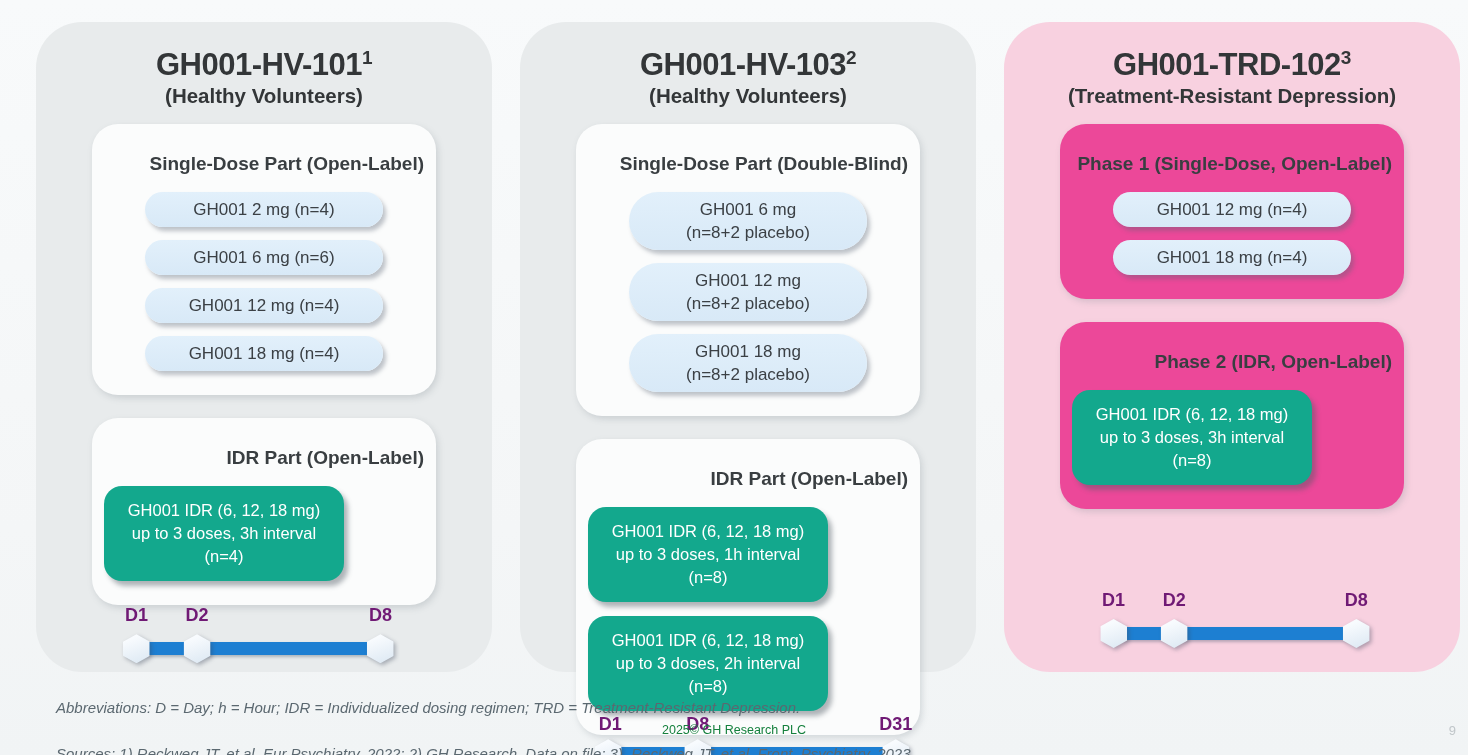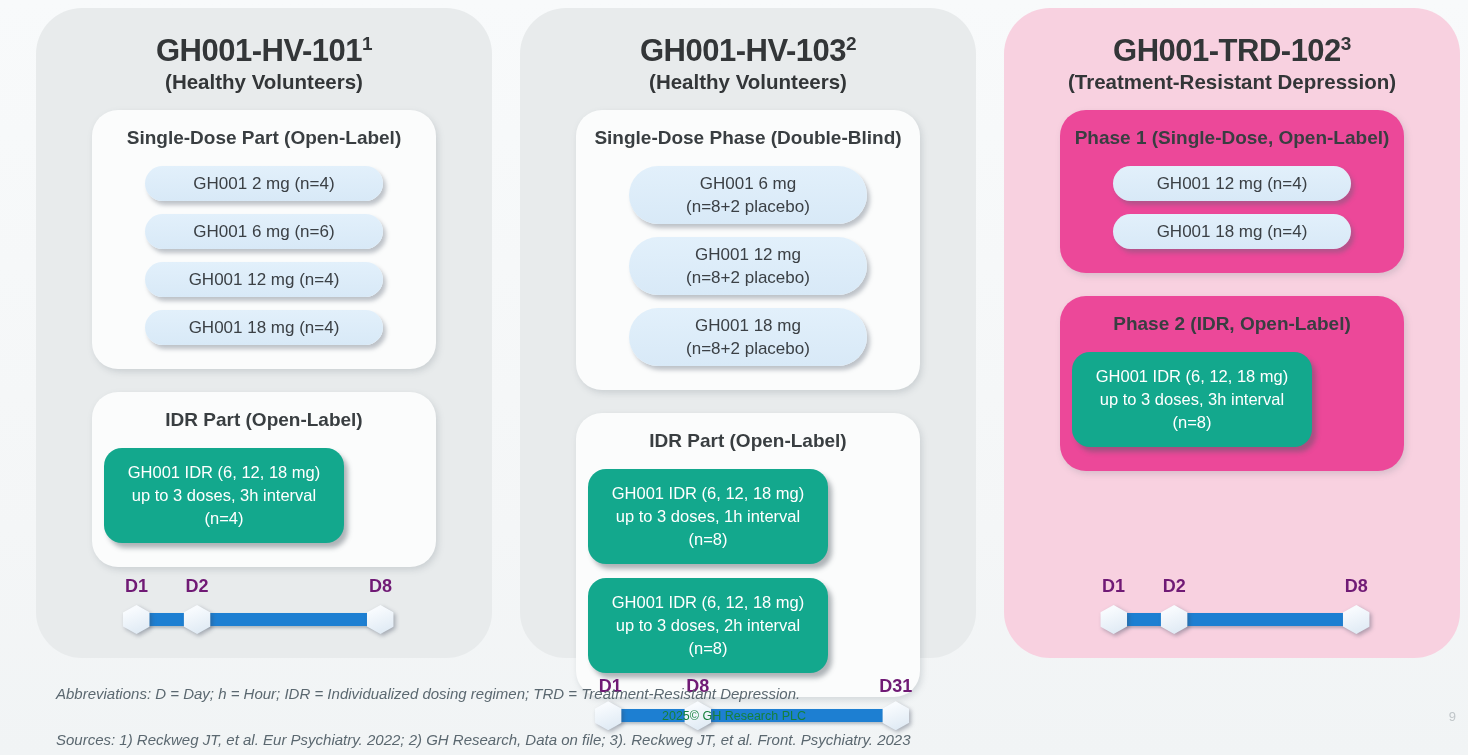--- a/index.html
+++ b/index.html
@@ -5,21 +5,21 @@
   * { margin:0; padding:0; box-sizing:border-box; }
   html,body { width:1468px; height:755px; }
   body {
     font-family:"Liberation Sans","DejaVu Sans",sans-serif;
     background:linear-gradient(180deg,#f8fafb 0%,#f4f6f7 70%,#f1f4f5 100%);
     overflow:hidden;
     color:#333638;
   }
   .slide { width:1468px; height:755px; position:relative; }
 
-  .cards { display:flex; gap:28px; padding:8px 0 0 36px; }
+  .cards { display:flex; gap:28px; padding:22px 0 0 36px; }
   .card {
     width:456px; height:650px;
     border-radius:46px;
     display:flex; flex-direction:column;
     padding:18px 56px 0;
   }
   .theme-gray { background:#e8ebec; }
   .theme-pink { background:#f8d1e0; }
 
   .card-title {
@@ -36,22 +36,22 @@
     border-radius:26px;
     padding:17px 12px 24px;
     box-shadow:2px 3px 6px rgba(120,130,140,.25);
   }
   .theme-gray .inner-box { background:#fbfcfc; }
   .theme-pink .inner-box { background:#ec4899; }
   .inner-box.first { margin-top:16px; }
   .inner-box.second { margin-top:23px; }
 
   .section-heading {
-    text-align:center; font-size:19px; font-weight:bold; color:#393e41;
-    margin-bottom:17px; white-space:nowrap;
+    text-align:right; font-size:19px; font-weight:bold; color:#393e41;
+    margin-bottom:17px; white-space:nowrap;margin-top:12px;
   }
 
   .pill-stack { display:flex; flex-direction:column; gap:13px; align-items:center; }
   .pill {
     width:238px; border-radius:999px;
     background:linear-gradient(180deg,#e2f0fb 0%,#d8e9f7 100%);
     box-shadow:3px 4px 4px rgba(90,100,115,.38);
     padding:6px 10px; text-align:center;
     font-size:17px; color:#3b4045; line-height:23px;
   }
@@ -160,21 +160,21 @@
             <div class="hex"></div>
           </div>
       </div>
     </section>
 
     <section class="card theme-gray">
       <h1 class="card-title"><span>GH001-HV-103</span><sup>2</sup></h1>
       <div class="card-subtitle">(Healthy Volunteers)</div>
 
       <div class="inner-box first">
-        <h2 class="section-heading">Single-Dose Phase (Double-Blind)</h2>
+        <h2 class="section-heading">Single-Dose Part (Double-Blind)</h2>
         <div class="pill-stack">
           <div class="pill">
             <span>GH001 6 mg</span>
             <span>(n=8+2 placebo)</span>
           </div>
           <div class="pill">
             <span>GH001 12 mg</span>
             <span>(n=8+2 placebo)</span>
           </div>
           <div class="pill">

